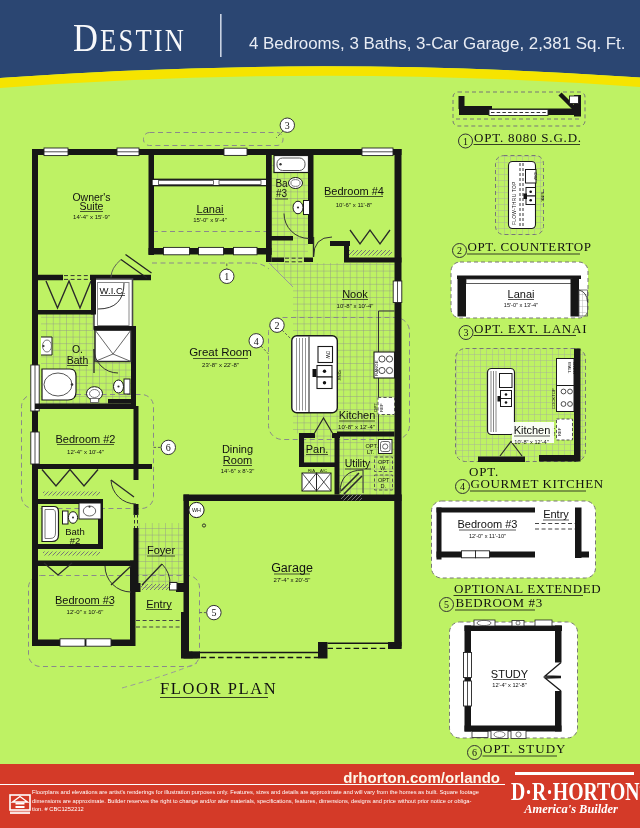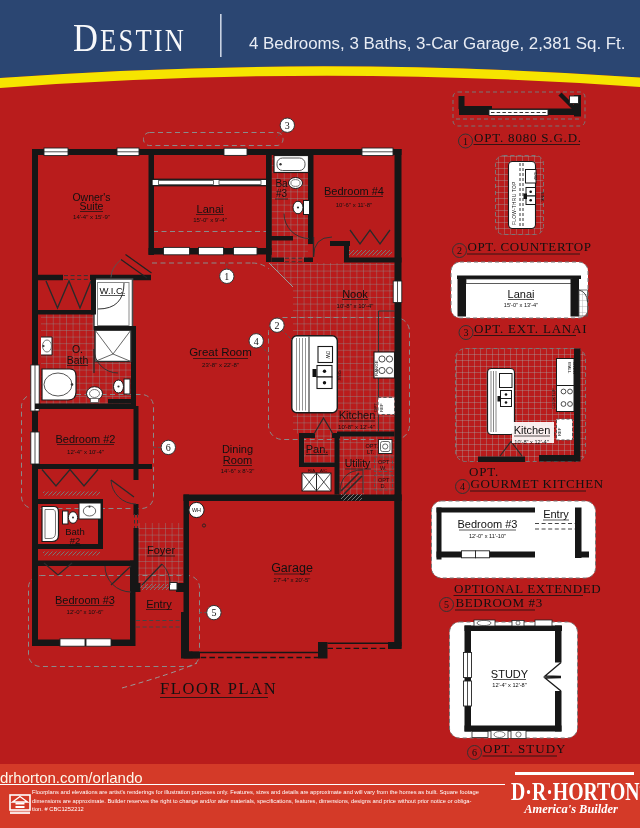--- a/index.html
+++ b/index.html
@@ -1,16 +1,16 @@
 <!DOCTYPE html>
 <html><head>
 <meta charset="utf-8">
 <style>
   html,body{margin:0;padding:0;background:#fff;}
-  #page{position:relative;width:640px;height:828px;overflow:hidden;background:#b91c1c;
+  #page{position:relative;width:640px;height:828px;overflow:hidden;background:#bef264;
         font-family:"Liberation Sans",sans-serif;}
   svg{font-family:"Liberation Sans",sans-serif;}
   .ser{font-family:"Liberation Serif",serif;}
 </style>
 </head>
 <body>
 <div id="page">
 
 <svg width="640" height="95" viewBox="0 0 640 95" style="position:absolute;top:0;left:0">
 
@@ -807,21 +807,21 @@
         <circle cx="474.5" cy="752.5" r="7" fill="none" stroke="#333" stroke-width="1"></circle>
         <text x="474.5" y="756.2" font-size="10" fill="#111" text-anchor="middle">6</text>
         <text x="483" y="753" font-size="13" fill="#111" letter-spacing="1">OPT.  STUDY</text>
         <line x1="482.5" y1="756" x2="557" y2="756" stroke="#111" stroke-width="0.8"></line>
       </g>
 
 </svg>
 
 <div style="position:absolute;left:0;top:764px;width:640px;height:64px;background:#d43a28;">
 
-  <div style="position:absolute;left:0;top:5px;width:500px;text-align:left;color:#fdf8ea;font-size:15px;">drhorton.com/orlando</div>
+  <div style="position:absolute;left:0;top:5px;width:500px;text-align:right;color:#fdf8ea;font-size:15px;font-weight:bold;">drhorton.com/orlando</div>
 
   <div style="position:absolute;left:0;top:20px;width:505px;height:1.2px;background:#fff;"></div>
 
   <svg width="22" height="20" viewBox="0 0 22 20" style="position:absolute;left:9px;top:30px">
     <rect x="1" y="1" width="20" height="15" fill="none" stroke="#fff" stroke-width="1.6"></rect>
     <path d="M11 2.5 L3.5 8 H18.5 Z" fill="none" stroke="#fff" stroke-width="1.4"></path>
     <rect x="6.5" y="8.5" width="9" height="2" fill="#fff"></rect>
     <rect x="6.5" y="12" width="9" height="2" fill="#fff"></rect>
     <rect x="1" y="17.5" width="20" height="2.5" fill="#fff" opacity="0.85"></rect>
   </svg>

